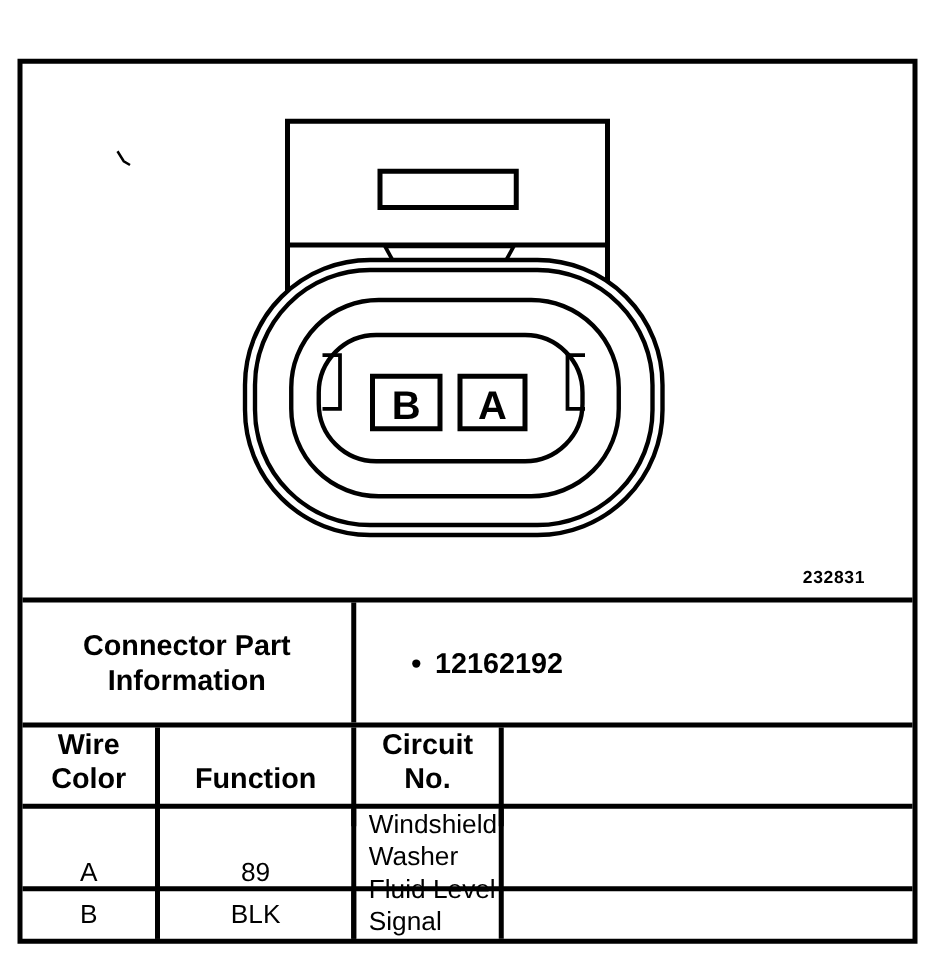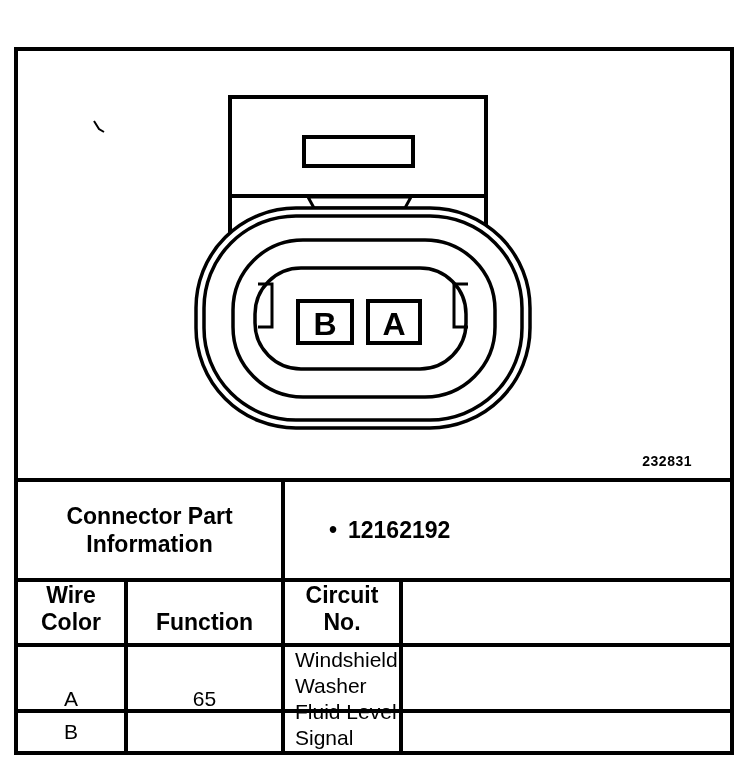--- a/index.html
+++ b/index.html
@@ -143,24 +143,25 @@
     <div class="grid-row header-row">
       <div>Wire
 Color</div>
       <div>Function</div>
       <div>Circuit
 No.</div>
     </div>
 
     <div class="grid-row row-a">
       <div>A</div>
-      <div>65</div>
+      <div>89</div>
       <div class="func-cell">
         <span>Windshield Washer Fluid Level Signal</span>
       </div>
     </div>
 
     <div class="grid-row row-b">
       <div>B</div>
+      <div>BLK</div>
     </div>
 
   </div>
 </div>
 
 </body></html>

